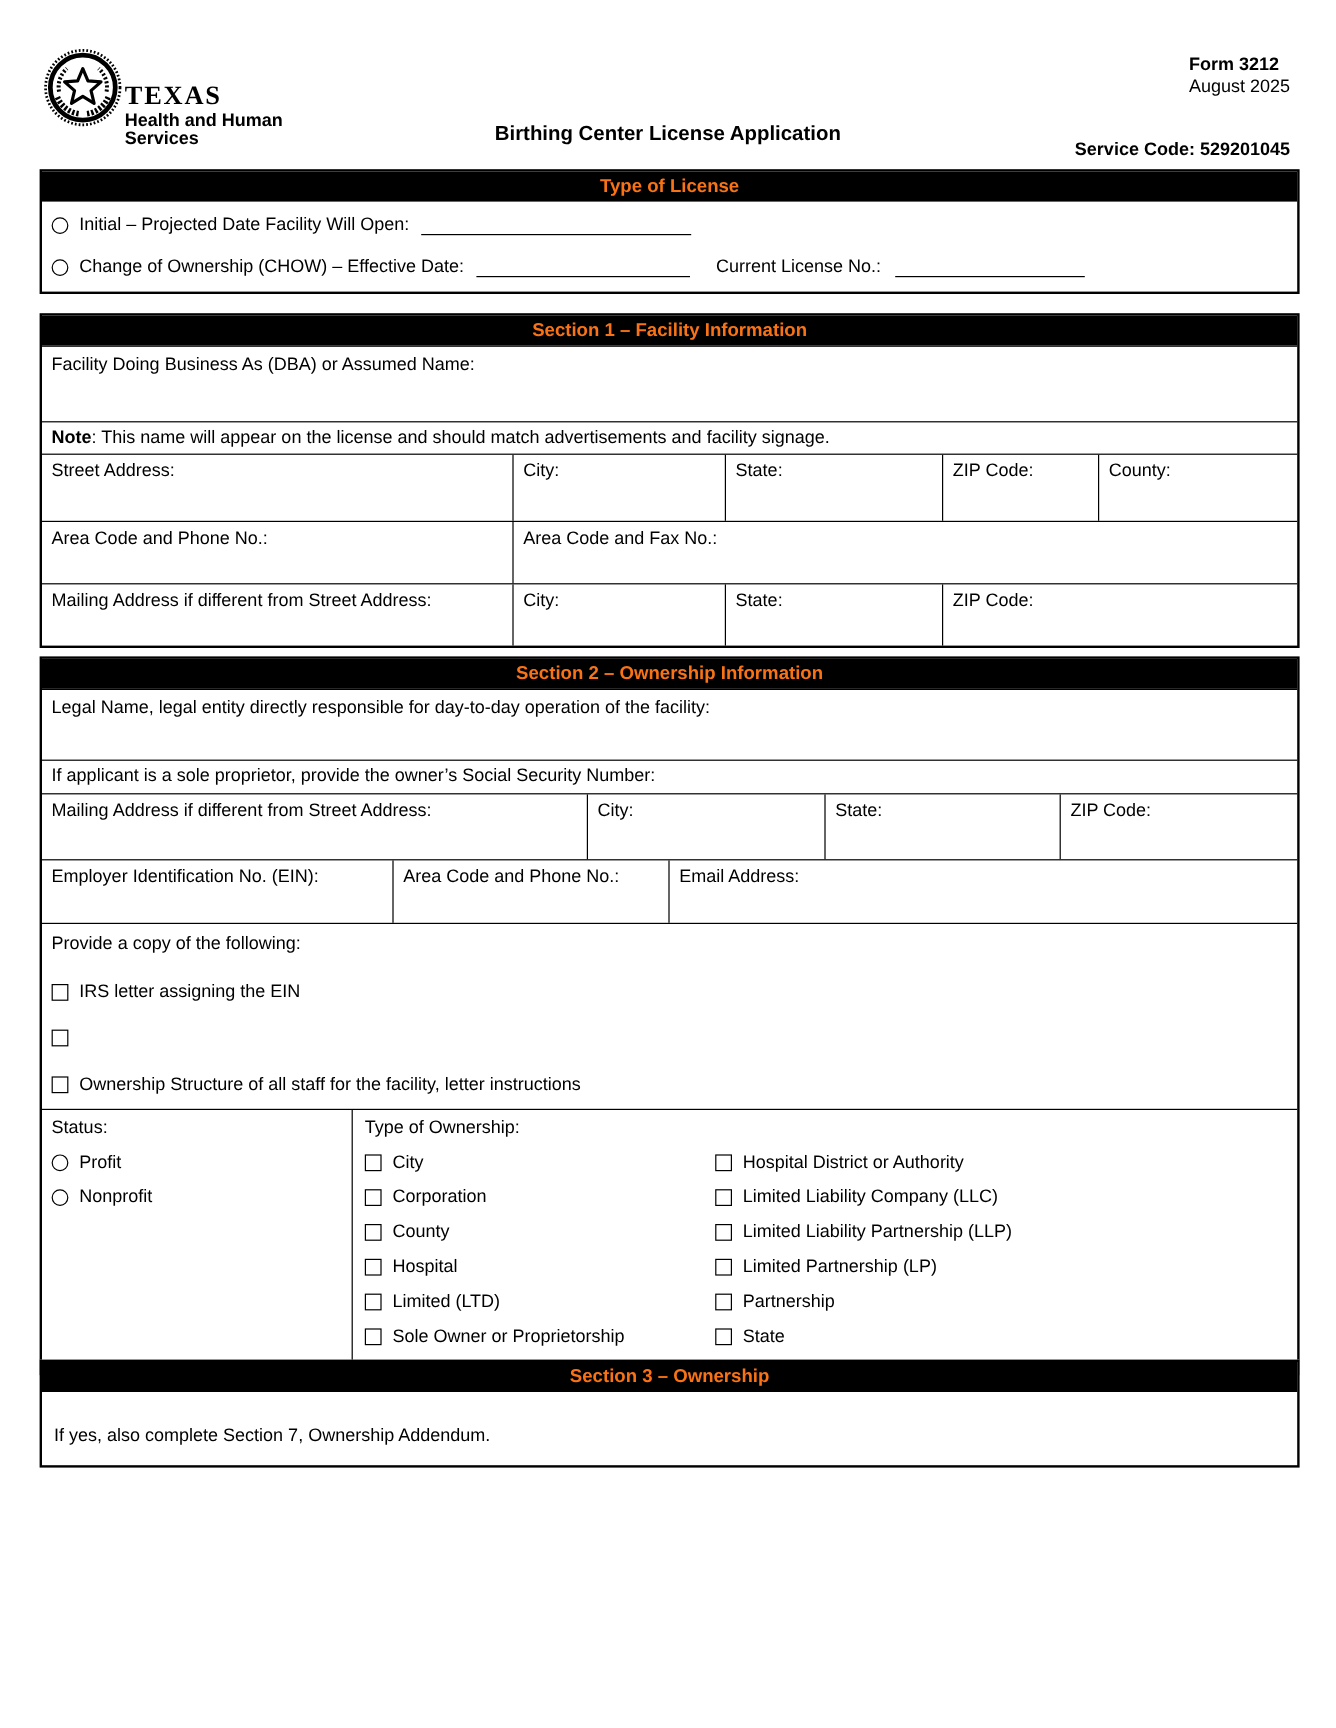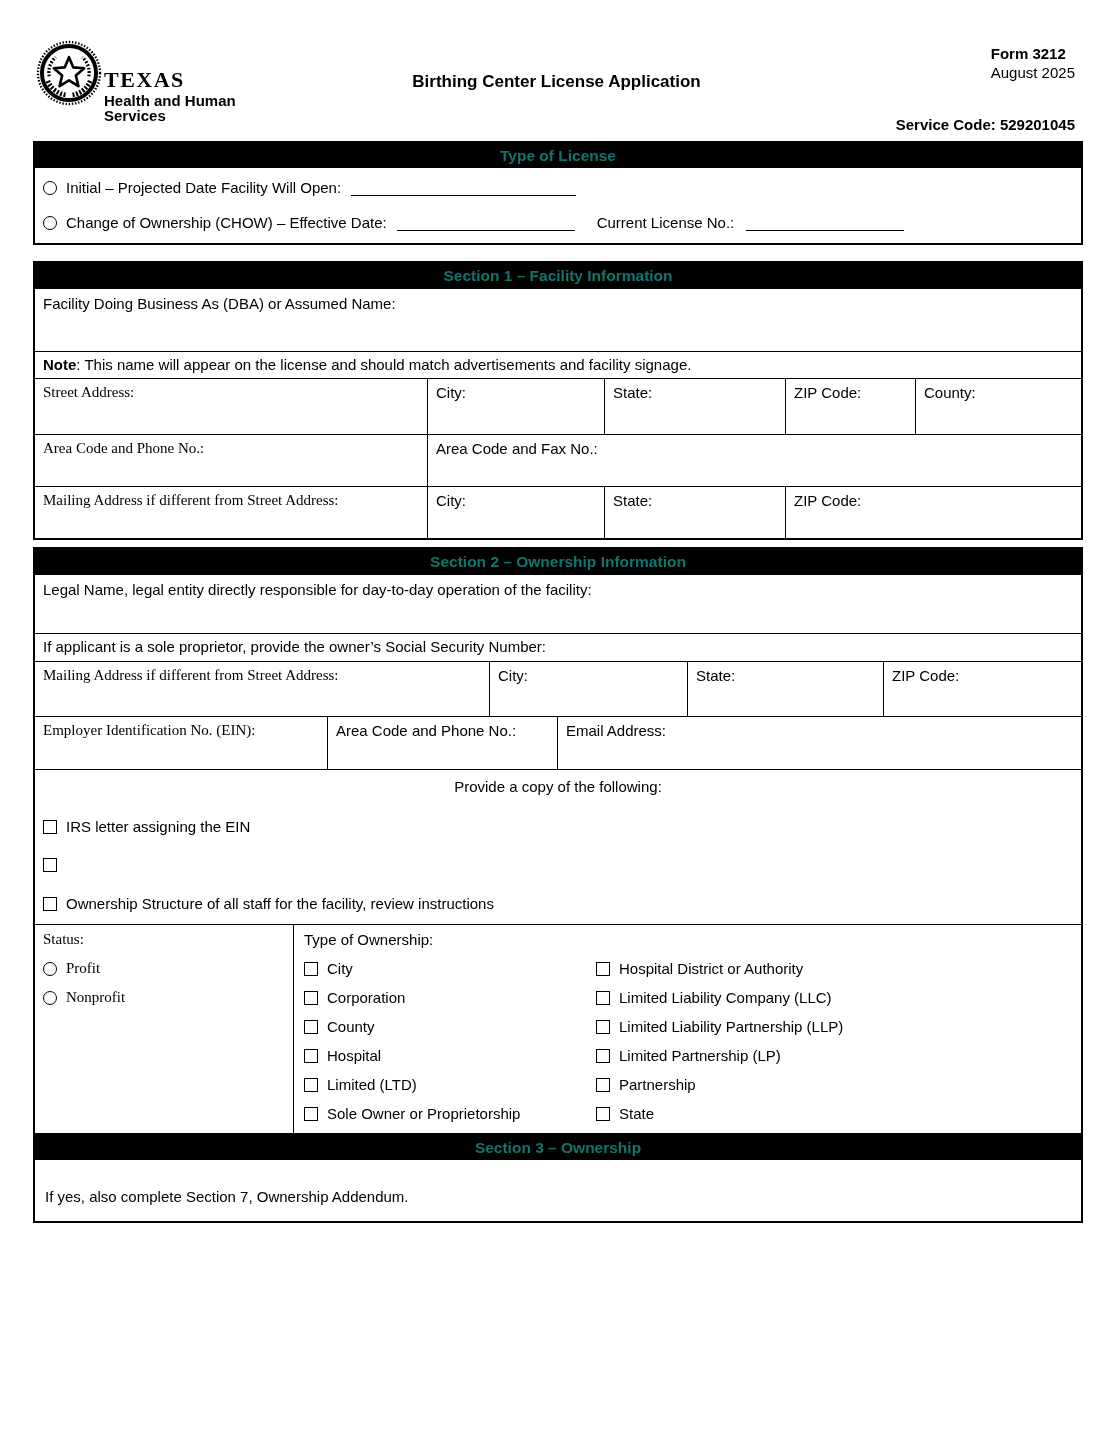--- a/index.html
+++ b/index.html
@@ -19,34 +19,34 @@
   
   .seal { left:36px; top:40px; width:66px; height:66px; }
   .wordmark { left:104px; top:67px; }
   .wordmark .tx {
     font-family: "Liberation Serif", serif;
     font-size: 22px; letter-spacing: 1.5px; font-weight: 600;
   }
   .wordmark .sub { font-size: 15px; font-weight: bold; line-height: 15px; }
   .formmeta { right: 38px; top: 44px; text-align: left; line-height: 19px; }
   .formmeta .fnum { font-weight: bold; }
-  .pagetitle { left:0; top:72px; width:1113px; text-align:center; font-weight:bold; font-size:17px; }
+  .pagetitle { left:0; top:102px; width:1113px; text-align:center; font-weight:bold; font-size:17px; }
   .servicecode { right:38px; top:116px; font-weight:bold; }
 
   
   .formbox { left:33px; width:1050px; border:2px solid #000; background:#fff; }
   .bar {
-    background:#000; color:#0f766e; font-weight:bold; text-align:center;
+    background:#000; color:#f97316; font-weight:bold; text-align:center;
     height:25px; line-height:25px; font-size:15.5px;
   }
   .row { border-top:1.5px solid #000; }
   .row:first-of-type { border-top:none; }
   .cellgrid { display:grid; border-top:1.5px solid #000; }
   .cell { padding:5px 8px; border-left:1.5px solid #000; }
-  .cell:first-child { border-left:none;font-family:Liberation Serif, serif; }
+  .cell:first-child { border-left:none; }
 
   
   .radio {
     display:inline-block; width:14px; height:14px;
     border:1.5px solid #000; border-radius:50%; background:#fff;
     flex:none; vertical-align:-2px;
   }
   .chk {
     display:inline-block; width:14px; height:14px;
     border:1.5px solid #000; background:#fff; flex:none; vertical-align:-2px;
@@ -67,21 +67,21 @@
   .tallcell { padding:6px 8px; }
   .h62 { height:63px; } .h58 { height:59px; } .h28 { height:28px; padding:4px 8px; }
   .noterow { padding:4px 8px; height:27px; }
 
   .s1-addr { grid-template-columns:392px 177px 181px 130px auto; height:56px; }
   .s1-phone { grid-template-columns:392px auto; height:52px; }
   .s1-mail { grid-template-columns:392px 177px 181px auto; height:52px; }
   .s2-mail { grid-template-columns:454px 198px 196px auto; height:55px; }
   .s2-ein { grid-template-columns:292px 230px auto; height:53px; }
 
-  .provide { padding:8px 8px 12px 8px;text-align:center; }
+  .provide { padding:8px 8px 12px 8px; }
   .provide .flexline { margin-top:23px; }
 
   .statusgrid { grid-template-columns:258px auto; height:220px; }
   .statuscell { padding:6px 8px; }
   .statuscell .flexline { margin-top:12px; }
   .owncell { padding:6px 10px; border-left:1.5px solid #000; }
   .owncols { display:flex; }
   .owncol1 { width:292px; }
   .owncol2 { flex:1; }
   .owncols .flexline { margin-top:12px; }
@@ -199,21 +199,21 @@
       <div>Provide a copy of the following:</div>
       <div class="flexline">
         <span class="chk"></span>
         <span>IRS letter assigning the EIN</span>
       </div>
       <div class="flexline">
         <span class="chk"></span>
       </div>
       <div class="flexline">
         <span class="chk"></span>
-        <span>Ownership Structure of all staff for the facility, review instructions</span>
+        <span>Ownership Structure of all staff for the facility, letter instructions</span>
       </div>
     </div>
 
     <div class="cellgrid statusgrid">
       <div class="cell statuscell">
         <div>Status:</div>
         <div class="flexline">
           <span class="radio"></span>
           <span>Profit</span>
         </div>

